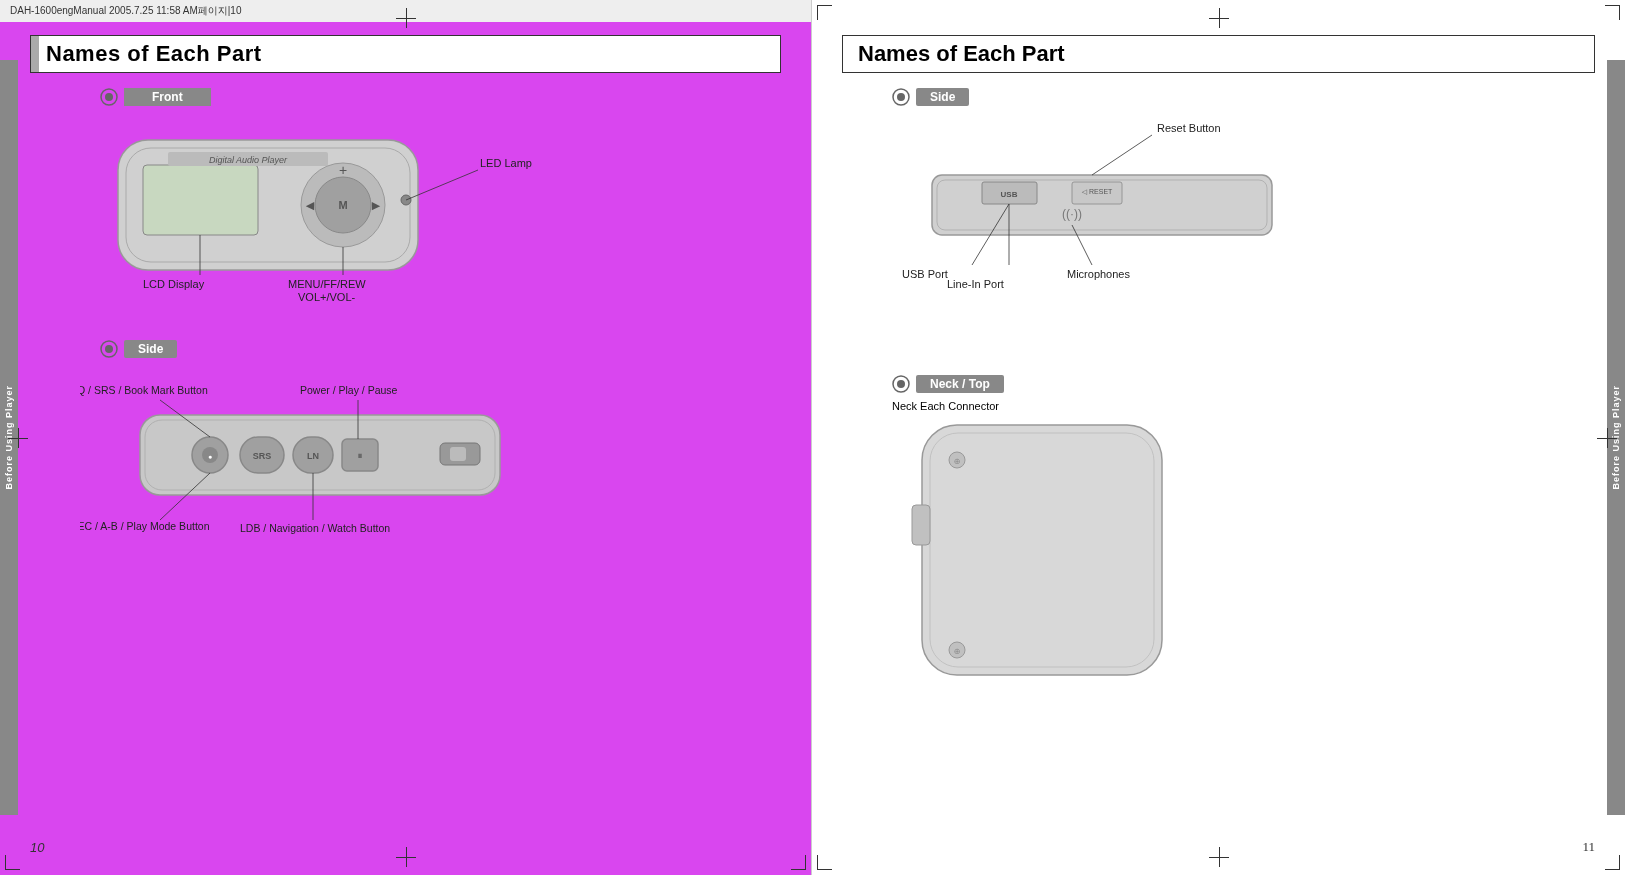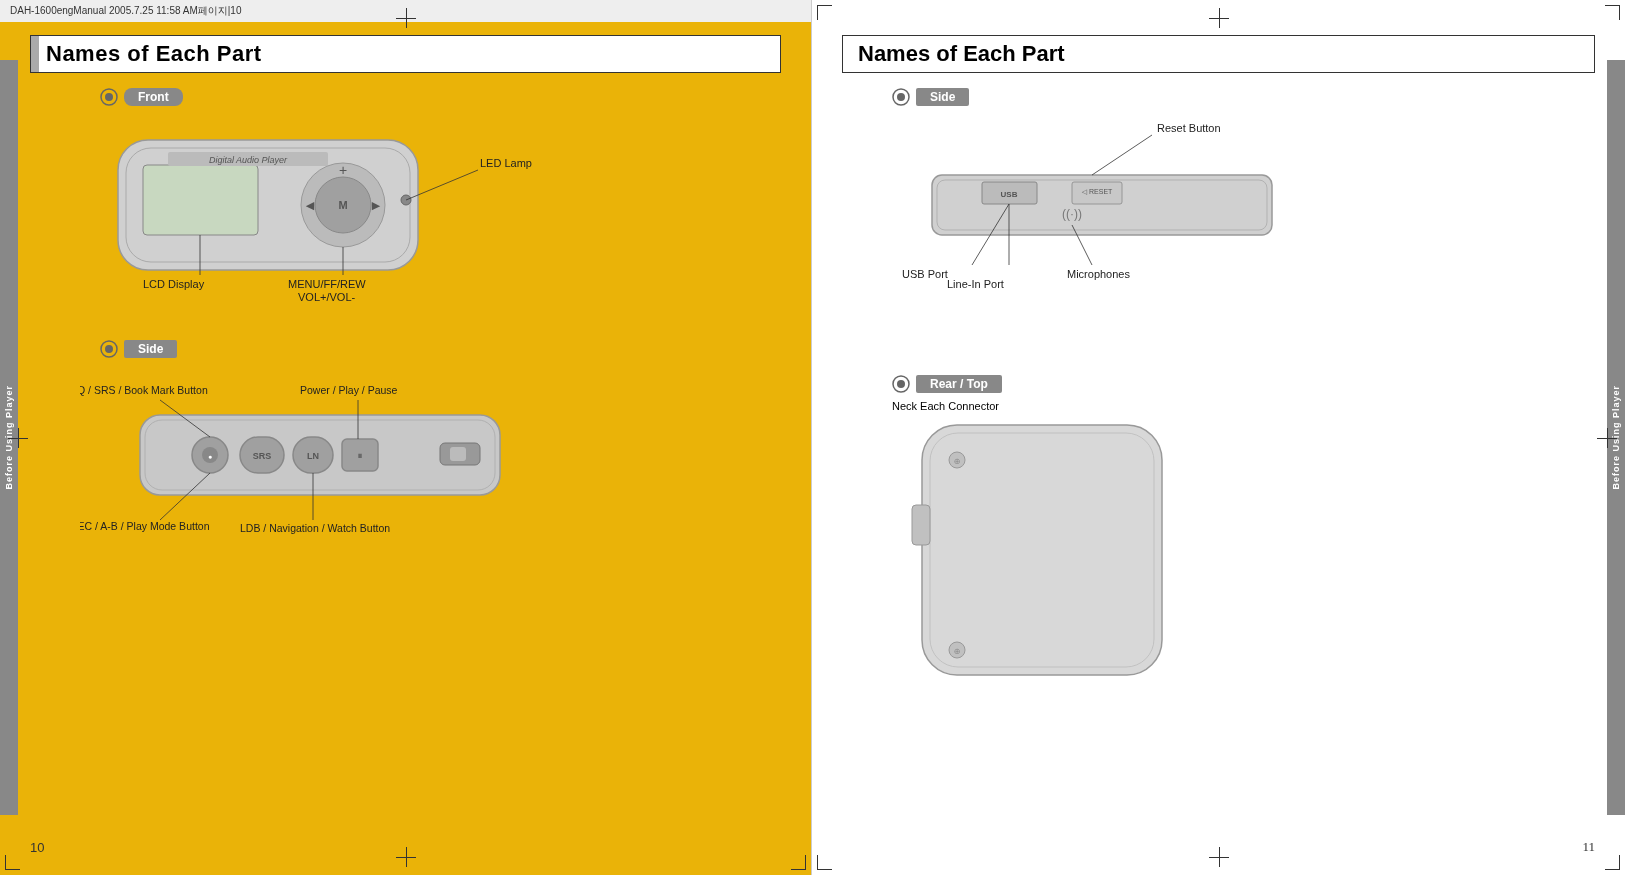--- a/index.html
+++ b/index.html
@@ -19,21 +19,21 @@
       width: 1625px;
       height: 875px;
       position: relative;
     }
 
     .page-left {
       width: 812px;
       height: 875px;
       border-right: 1px solid #ccc;
       position: relative;
-      background: #eab308;
+      background: #d946ef;
     }
 
     .page-right {
       width: 813px;
       height: 875px;
       position: relative;
       background: #fff;
     }
 
     
@@ -117,20 +117,21 @@
       background: #aaa;
     }
 
     
     .page-number-left {
       position: absolute;
       bottom: 20px;
       left: 30px;
       font-size: 13px;
       color: #333;
+      font-style: italic;
     }
 
     .page-number-right {
       position: absolute;
       bottom: 20px;
       right: 30px;
       font-size: 13px;
       color: #333;
       font-family: Liberation Serif, serif;
     }
@@ -196,21 +197,21 @@
 
     <div class="section-title-box">
       <span class="section-title-text">Names of Each Part</span>
     </div>
 
     <div style="position:absolute; top:88px; left:100px; display:flex; align-items:center; gap:6px;">
       <svg width="18" height="18">
         <circle cx="9" cy="9" r="8" fill="none" stroke="#666" stroke-width="1.5"></circle>
         <circle cx="9" cy="9" r="4" fill="#666"></circle>
       </svg>
-      <div style="background:#888; color:white; font-size:12px; font-weight:bold; padding:2px 14px; border-radius:8px;">
+      <div style="background:#888; color:white; font-size:12px; font-weight:bold; padding:2px 28px; border-radius:0;">
         <span>Front</span>
       </div>
     </div>
 
     <div style="position:absolute; top:110px; left:88px;">
       <svg width="480" height="200">
 
         <rect x="30" y="30" width="300" height="130" rx="30" ry="30" fill="#d0d0d0" stroke="#999" stroke-width="1.5"></rect>
 
         <rect x="38" y="38" width="284" height="114" rx="25" ry="25" fill="none" stroke="#aaa" stroke-width="1"></rect>
@@ -351,21 +352,21 @@
         <text x="195" y="168" font-size="11" fill="#222">Microphones</text>
       </svg>
     </div>
 
     <div style="position:absolute; top:375px; left:80px; display:flex; align-items:center; gap:6px;">
       <svg width="18" height="18">
         <circle cx="9" cy="9" r="8" fill="none" stroke="#666" stroke-width="1.5"></circle>
         <circle cx="9" cy="9" r="4" fill="#666"></circle>
       </svg>
       <div style="background:#888; color:white; font-size:12px; font-weight:bold; padding:2px 14px; border-radius:2px;">
-        <span>Rear / Top</span>
+        <span>Neck / Top</span>
       </div>
     </div>
 
     <div style="position:absolute; top:398px; left:80px;">
       <span style="font-size:11px;">Neck Each Connector</span>
     </div>
 
     <div style="position:absolute; top:415px; left:80px;">
       <svg width="360" height="280">
 

